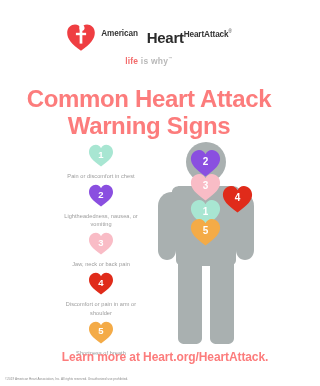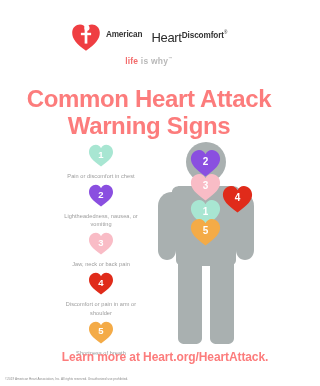--- a/index.html
+++ b/index.html
@@ -41,22 +41,22 @@
     line-height: 1.02;
     padding-top: 1px;
   }
   .logo-words .lw1 {
     font-size: 8.2px;
     font-weight: bold;
     color: #333333;
     letter-spacing: -0.1px;
   }
   .logo-words .lw2 {
-    font-size: 13px;
-    font-weight: normal;
+    font-size: 15px;
+    font-weight: bold;
     color: #2b2b2b;
     letter-spacing: -0.3px;
     margin-left: 9px;
   }
   .logo-words .lw3 {
     font-size: 8.2px;
     font-weight: bold;
     color: #333333;
     letter-spacing: -0.1px;
   }
@@ -184,21 +184,21 @@
       <svg class="logo-mark" viewBox="0 0 100 100" aria-hidden="true">
         <path d="M50 96 C18 74 4 56 4 36 C4 18 17 8 30 8 C39 8 46 13 50 20 C54 13 61 8 70 8 C83 8 96 18 96 36 C96 56 82 74 50 96 Z" fill="#ef3e42"></path>
         <path d="M44 20 C44 12 50 8 54 2 C54 10 62 12 62 20 C62 26 57 30 52 30 C47 30 44 26 44 20 Z" fill="#ffffff"></path>
         <rect x="45.5" y="26" width="9" height="46" fill="#ffffff"></rect>
         <rect x="33" y="36" width="34" height="8" fill="#ffffff"></rect>
       </svg>
     </span>
     <span class="logo-words">
       <span class="lw1">American</span>
       <span class="lw2">Heart</span>
-      <span class="lw3"><span>Discomfort</span><span class="reg">®</span></span>
+      <span class="lw3"><span>HeartAttack</span><span class="reg">®</span></span>
     </span>
   </div>
   <div class="tagline">
     <span class="why-red">life</span><span> is why</span><span class="tm">™</span>
   </div>
 </div>
 
 <div class="poster-title">
   <div>Common Heart Attack</div>
   <div>Warning Signs</div>

